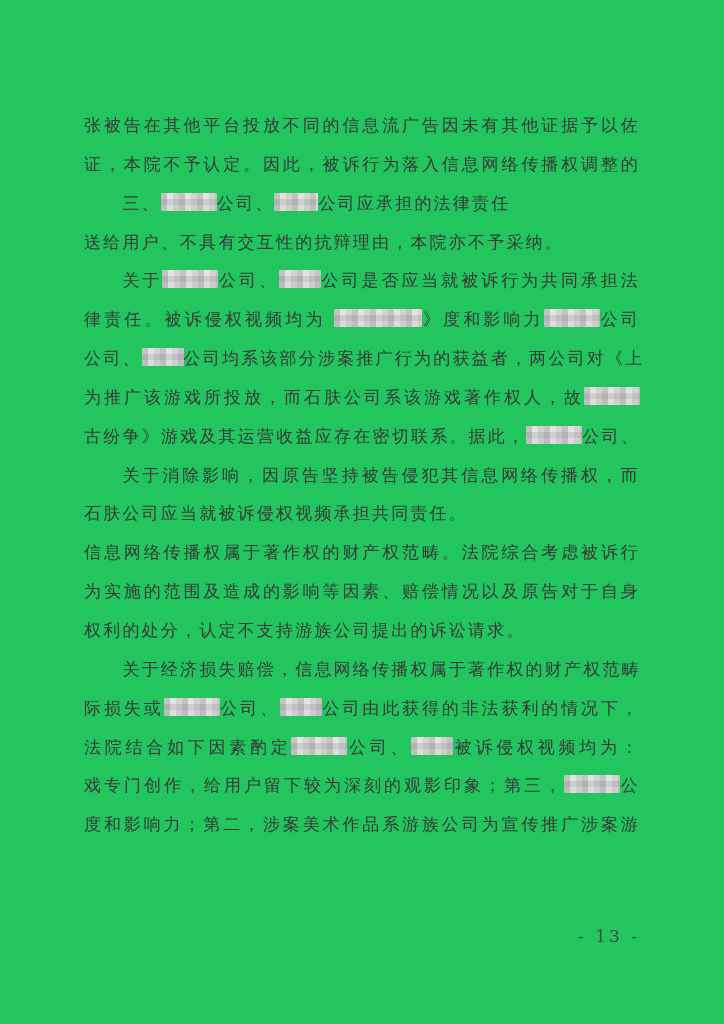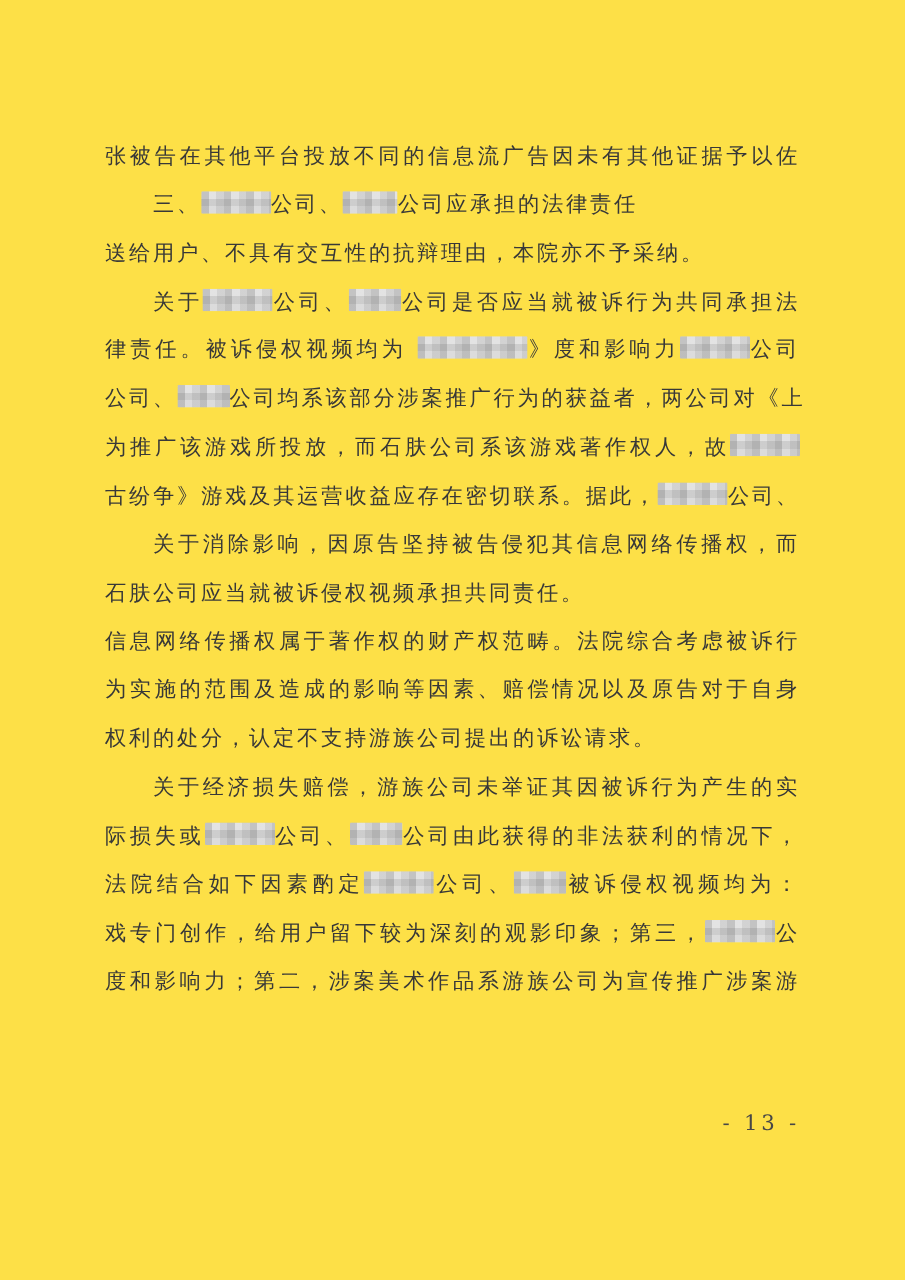--- a/index.html
+++ b/index.html
@@ -4,21 +4,21 @@
 <style>
   html, body {
     margin: 0;
     padding: 0;
     background: #ffffff;
   }
   .page {
     position: relative;
     width: 724px;
     height: 1024px;
-    background: #fde047;
+    background: #22c55e;
     overflow: hidden;
     font-family: "DejaVu Serif", "Liberation Serif", serif;
     color: #383838;
   }
   .doc-body {
     position: absolute;
     left: 84px;
     top: 106px;
     width: 556px;
   }
@@ -49,45 +49,46 @@
         rgba(178,178,178,0.40) 12px 18px),
       repeating-linear-gradient(0deg,
         #dedede 0 6px,
         #c9c9c9 6px 12px,
         #e8e8e8 12px 18px);
     filter: blur(0.5px);
   }
   .page-number {
     position: absolute;
     right: 84px;
-    top: 889px;
+    top: 926px;
     font-size: 17px;
     letter-spacing: 3px;
     color: #474747;
     font-family: "DejaVu Serif", "Liberation Serif", serif;
   }
 </style>
 </head>
 <body>
 
 <div class="page">
   <div class="doc-body">
       <div class="line just"><span>张被告在其他平台投放不同的信息流广告因未有其他证据予以佐</span></div>
+      <div class="line just"><span>证，本院不予认定。因此，被诉行为落入信息网络传播权调整的</span></div>
       <div class="line ind"><span>三、</span><span class="redact" style="width: 56px;"></span><span>公司、</span><span class="redact" style="width: 44px;"></span><span>公司应承担的法律责任</span></div>
       <div class="line"><span>送给用户、不具有交互性的抗辩理由，本院亦不予采纳。</span></div>
       <div class="line just ind"><span>关于</span><span class="redact" style="width: 56px;"></span><span>公司、</span><span class="redact" style="width: 42px;"></span><span>公司是否应当就被诉行为共同承担法</span></div>
       <div class="line just"><span>律责任。被诉侵权视频均为 </span><span class="redact" style="width: 88px;"></span><span>》度和影响力</span><span class="redact" style="width: 56px;"></span><span>公司</span></div>
       <div class="line just"><span>公司、</span><span class="redact" style="width: 42px;"></span><span>公司均系该部分涉案推广行为的获益者，两公司对《上</span></div>
       <div class="line just"><span>为推广该游戏所投放，而石肤公司系该游戏著作权人，故</span><span class="redact" style="width: 56px;"></span></div>
       <div class="line just"><span>古纷争》游戏及其运营收益应存在密切联系。据此，</span><span class="redact" style="width: 56px;"></span><span>公司、</span></div>
       <div class="line just ind"><span>关于消除影响，因原告坚持被告侵犯其信息网络传播权，而</span></div>
       <div class="line"><span>石肤公司应当就被诉侵权视频承担共同责任。</span></div>
       <div class="line just"><span>信息网络传播权属于著作权的财产权范畴。法院综合考虑被诉行</span></div>
       <div class="line just"><span>为实施的范围及造成的影响等因素、赔偿情况以及原告对于自身</span></div>
       <div class="line"><span>权利的处分，认定不支持游族公司提出的诉讼请求。</span></div>
-      <div class="line just ind"><span>关于经济损失赔偿，游族公司未举证其因被诉行为产生的实</span></div>
+      <div class="line just ind"><span>关于经济损失赔偿，信息网络传播权属于著作权的财产权范畴</span></div>
       <div class="line just"><span>际损失或</span><span class="redact" style="width: 56px;"></span><span>公司、</span><span class="redact" style="width: 42px;"></span><span>公司由此获得的非法获利的情况下，</span></div>
       <div class="line just"><span>法院结合如下因素酌定</span><span class="redact" style="width: 56px;"></span><span>公司、</span><span class="redact" style="width: 42px;"></span><span>被诉侵权视频均为：</span></div>
       <div class="line just"><span>戏专门创作，给用户留下较为深刻的观影印象；第三，</span><span class="redact" style="width: 56px;"></span><span>公</span></div>
       <div class="line just"><span>度和影响力；第二，涉案美术作品系游族公司为宣传推广涉案游</span></div>
     </div>
   <div class="page-number">- 13 -</div>
 </div>
 
 </body></html>

